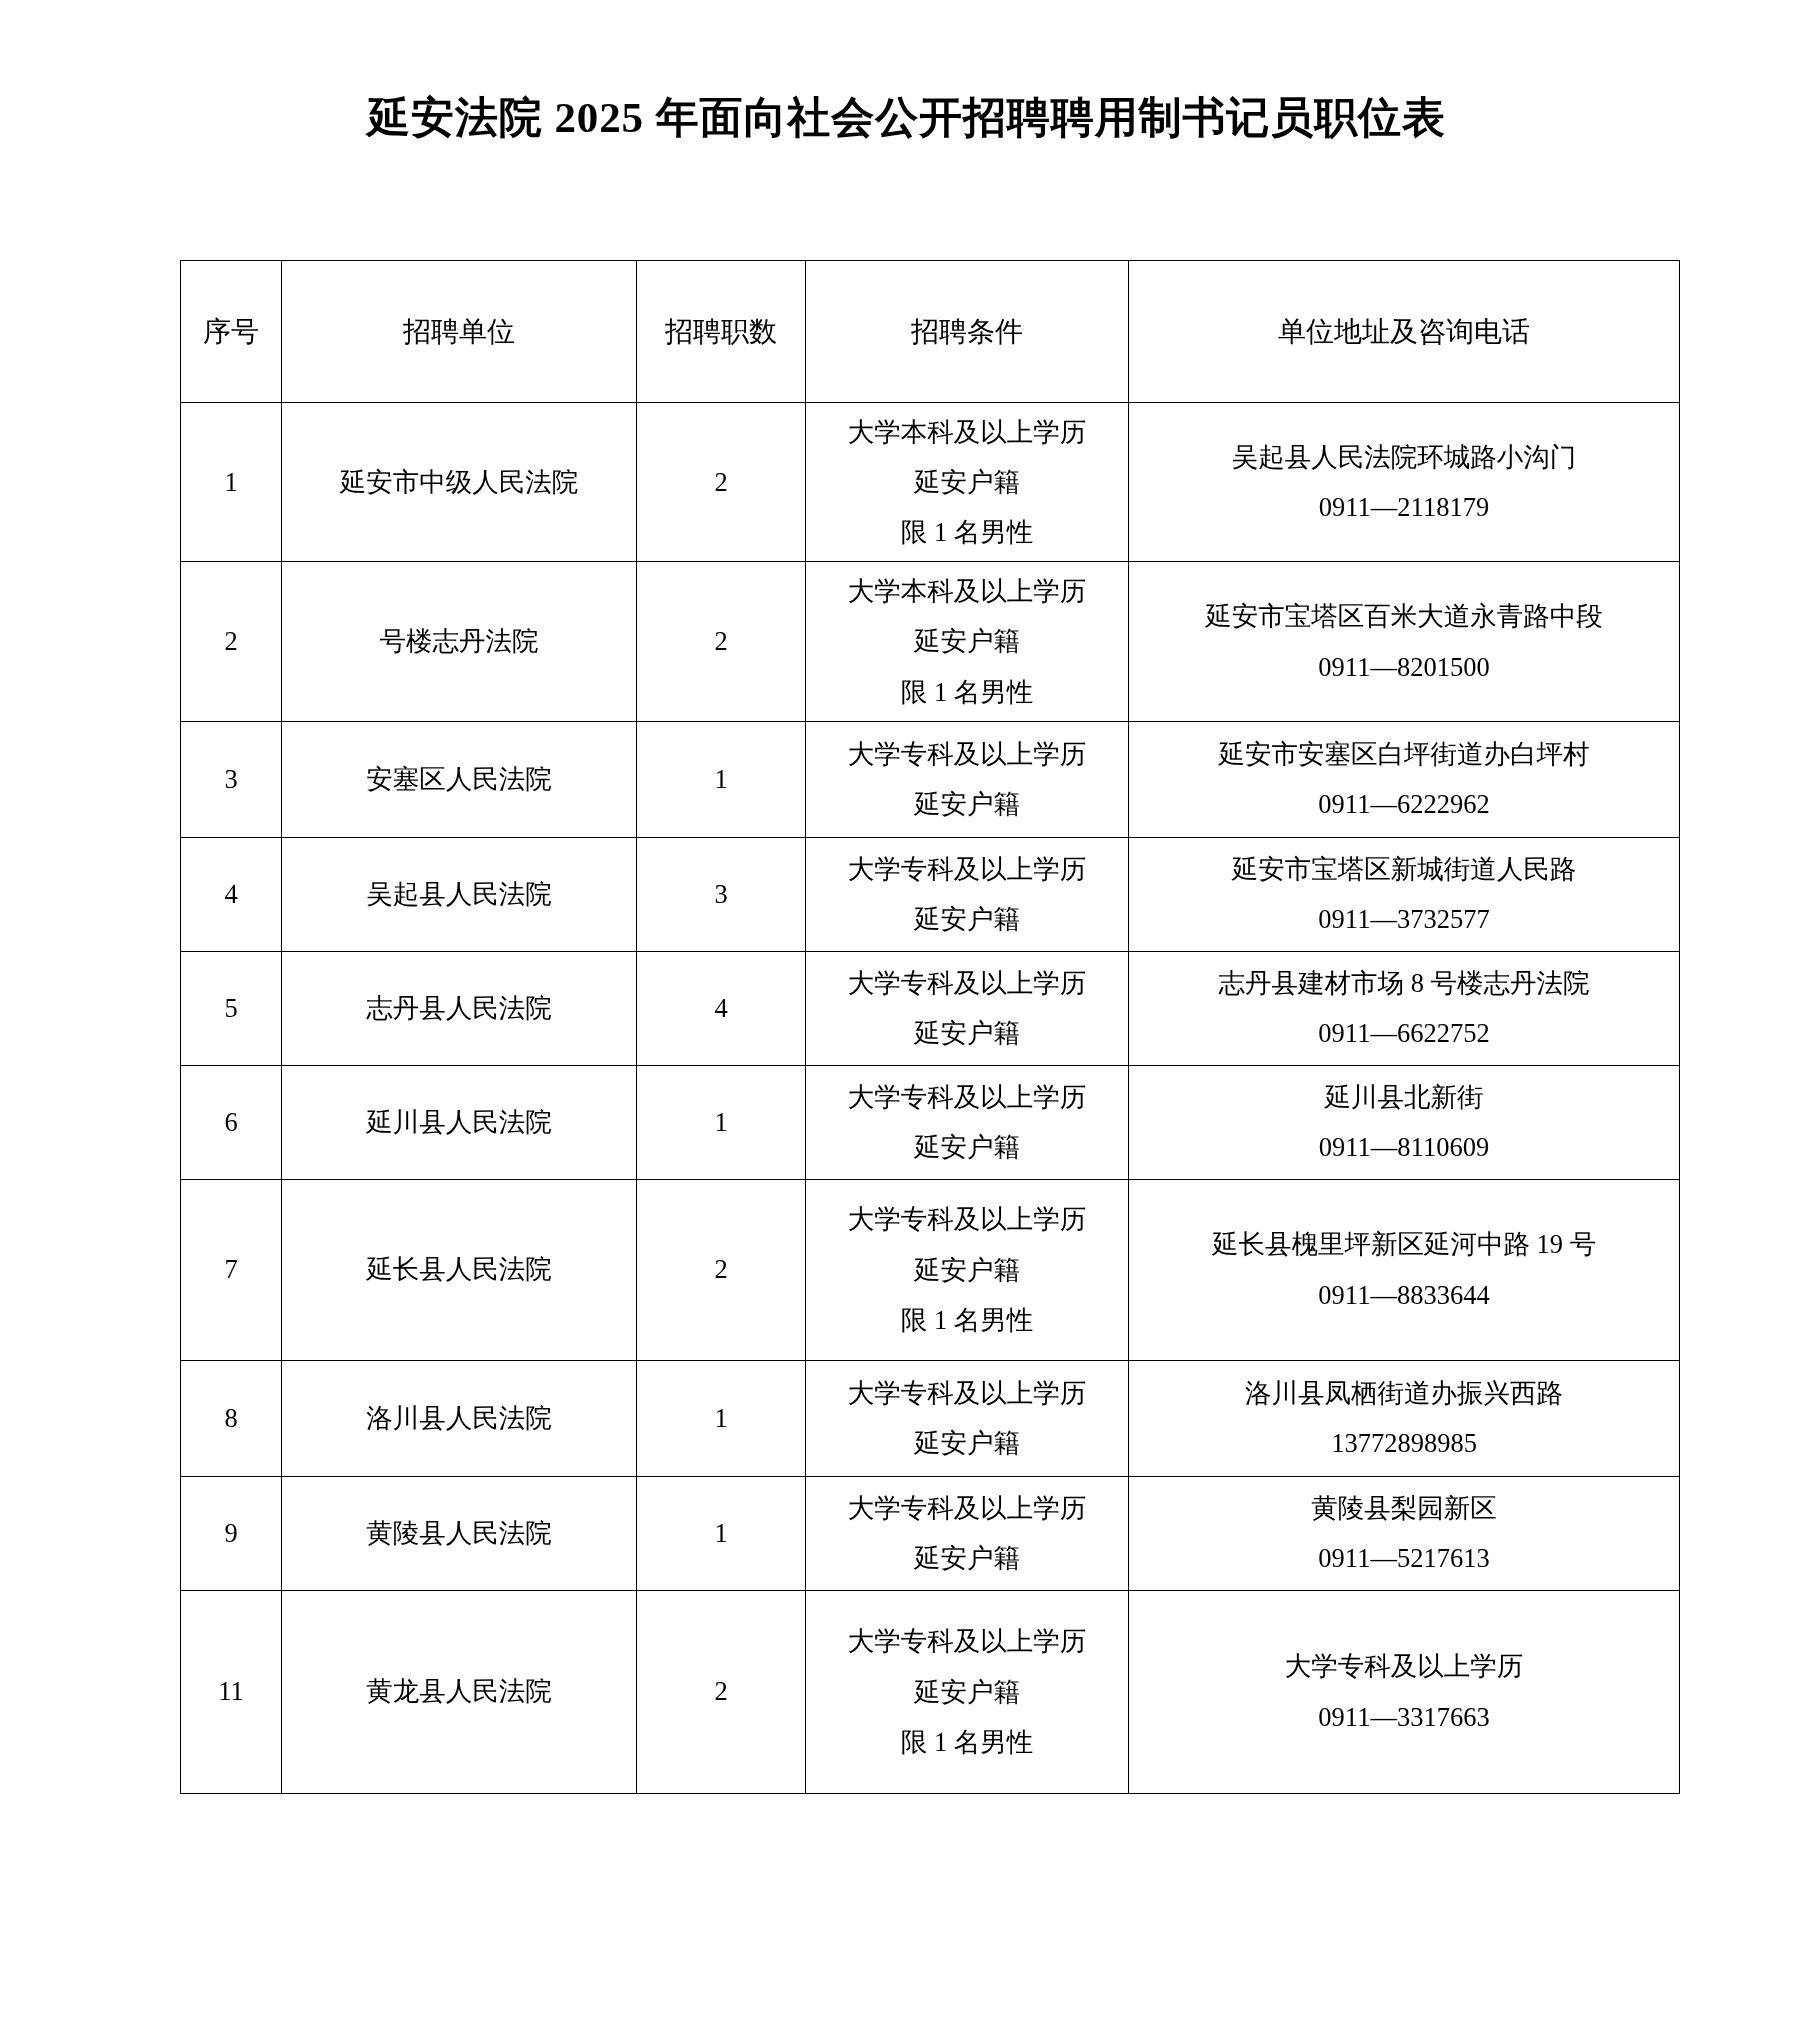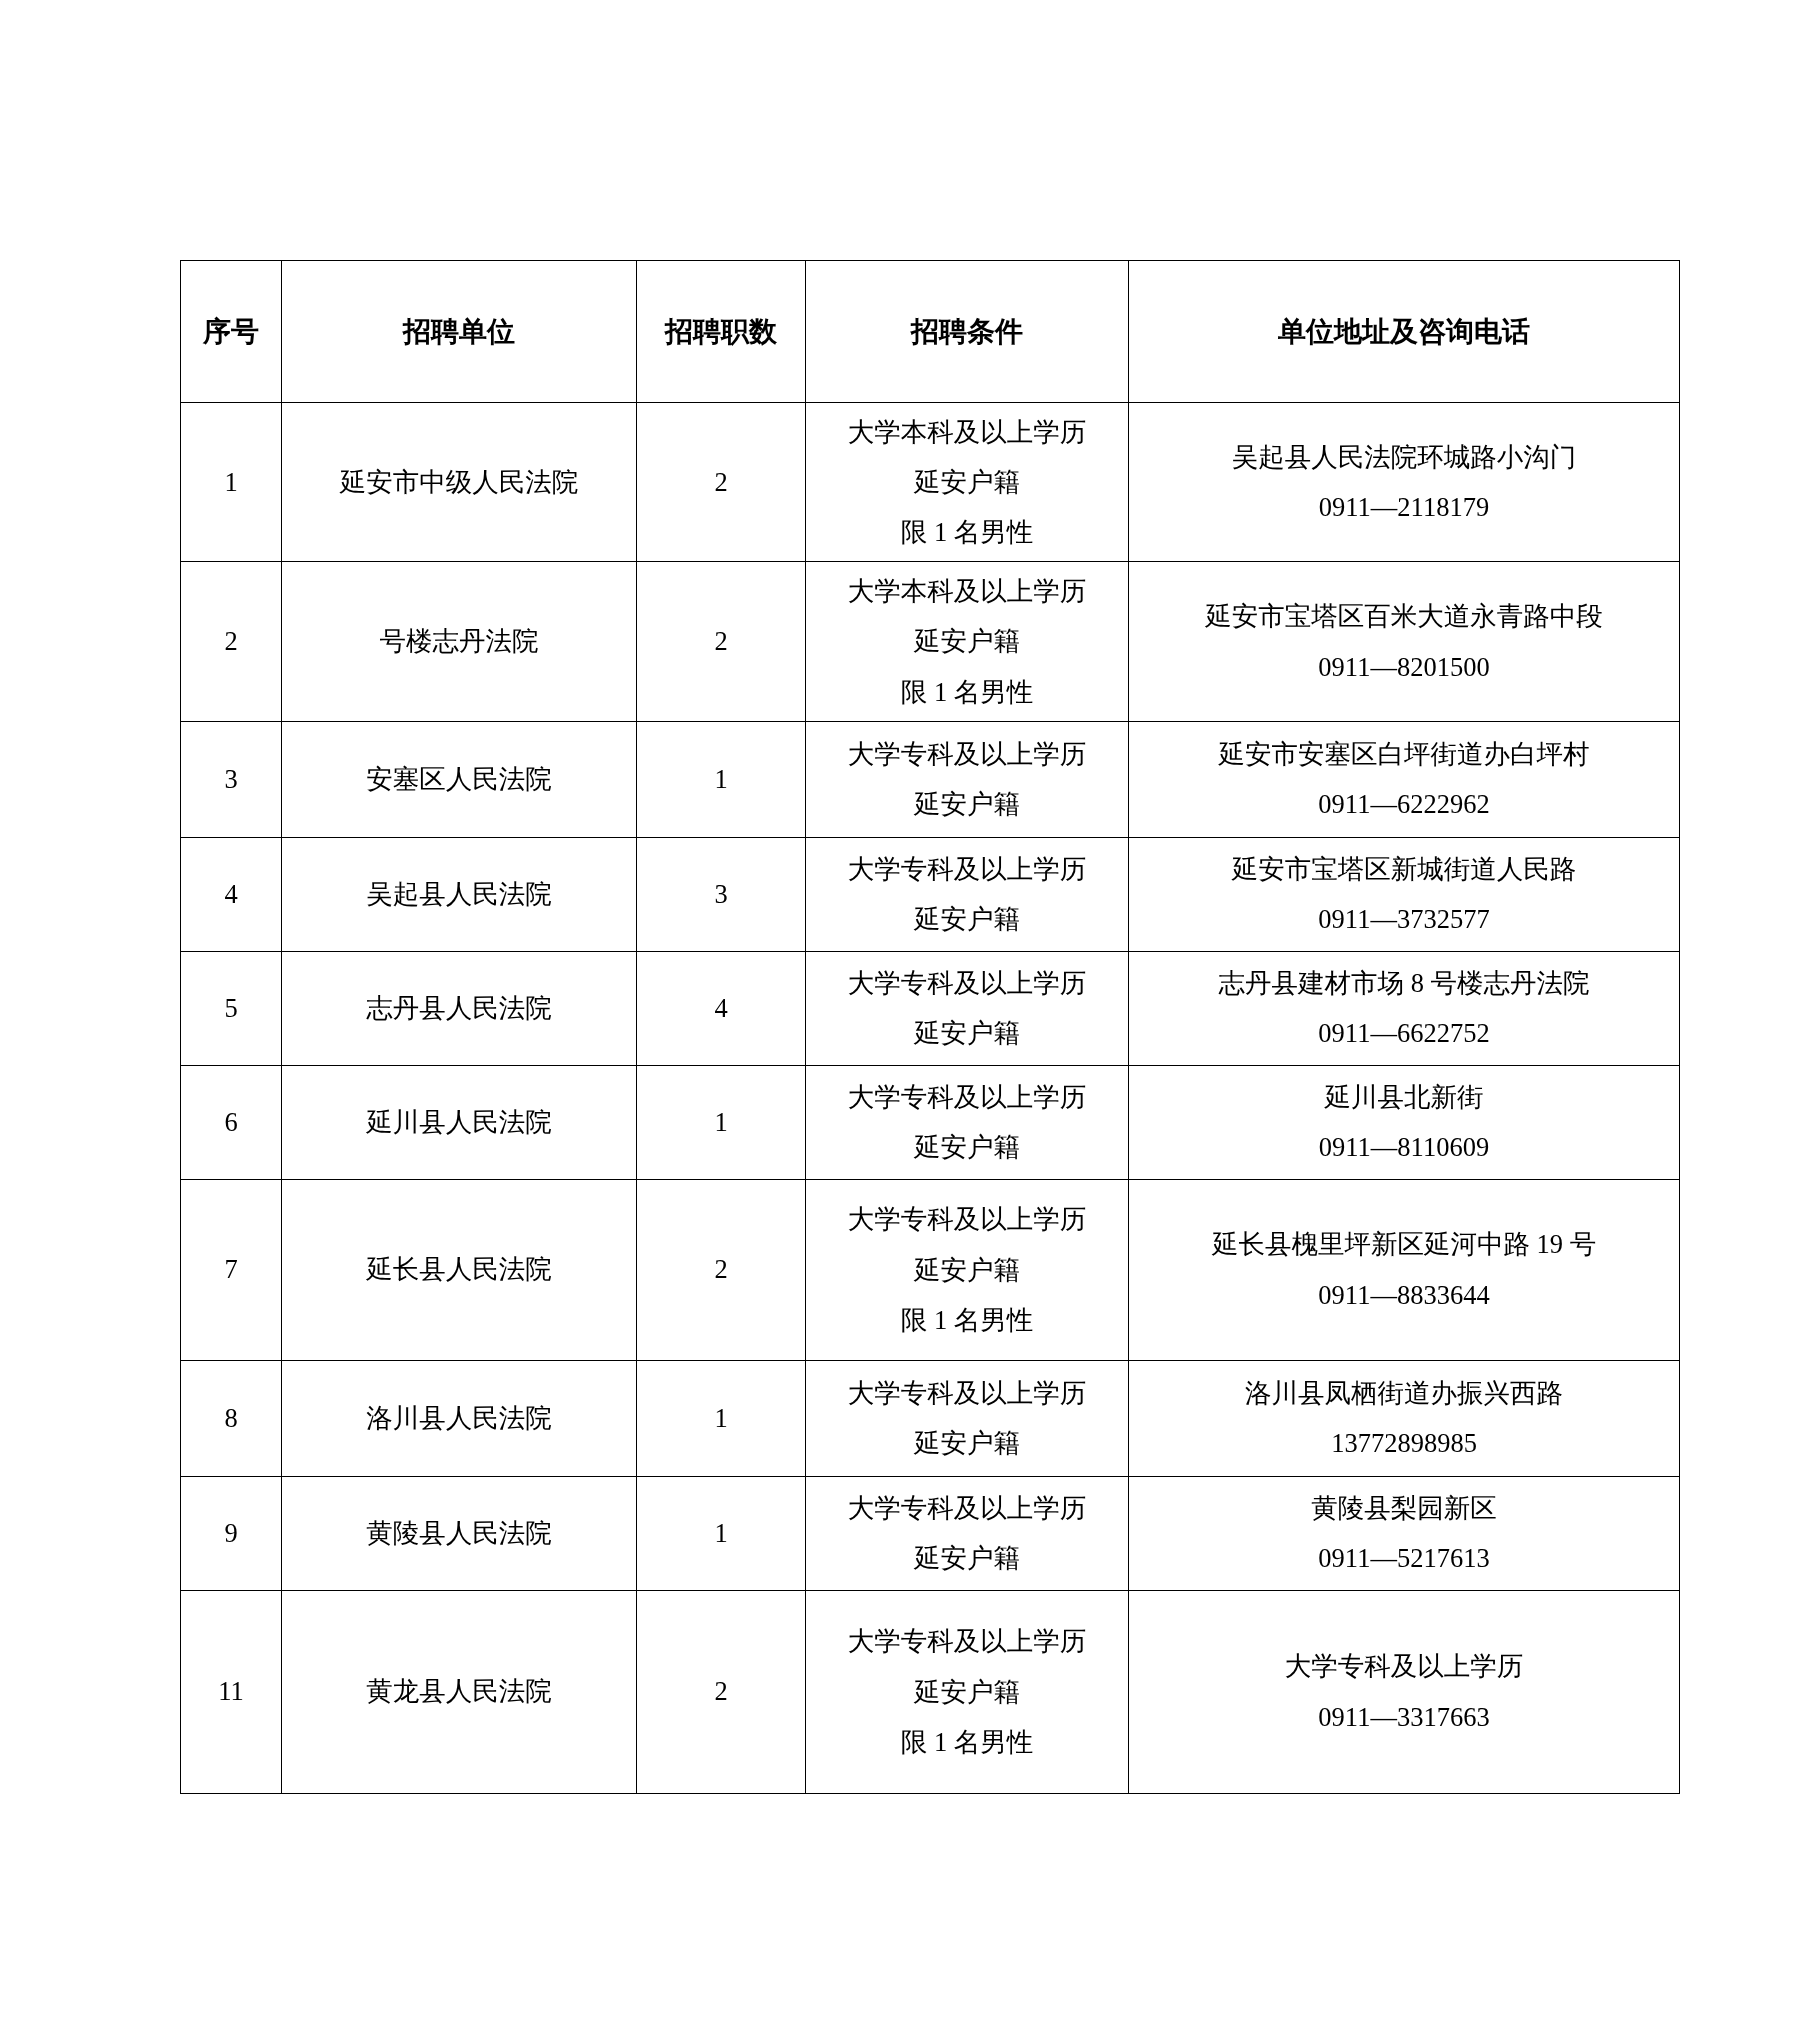--- a/index.html
+++ b/index.html
@@ -41,32 +41,33 @@
     border-top: 1.8px solid #000;
     border-bottom: 1.8px solid #000;
     text-align: center;
     vertical-align: middle;
     padding: 3.7px 5.5px;
     font-size: 26.5px;
     line-height: 1.85;
     overflow: hidden;
   }
   .job-table thead th {
-    font-weight: bold;
+    font-weight: normal;
     font-size: 28px;
     height: 142px;
   }
   .cell-lines div { line-height: 1.9; }
   .num-cell { font-size: 28px; }
 </style>
 </head>
 <body>
 
 <div class="page">
 
+  <h1 class="doc-title">延安法院 2025 年面向社会公开招聘聘用制书记员职位表</h1>
 
   <table class="job-table">
     <colgroup>
       <col style="width:101px">
       <col style="width:355px">
       <col style="width:169px">
       <col style="width:323px">
       <col style="width:551px">
     </colgroup>
     <thead>

